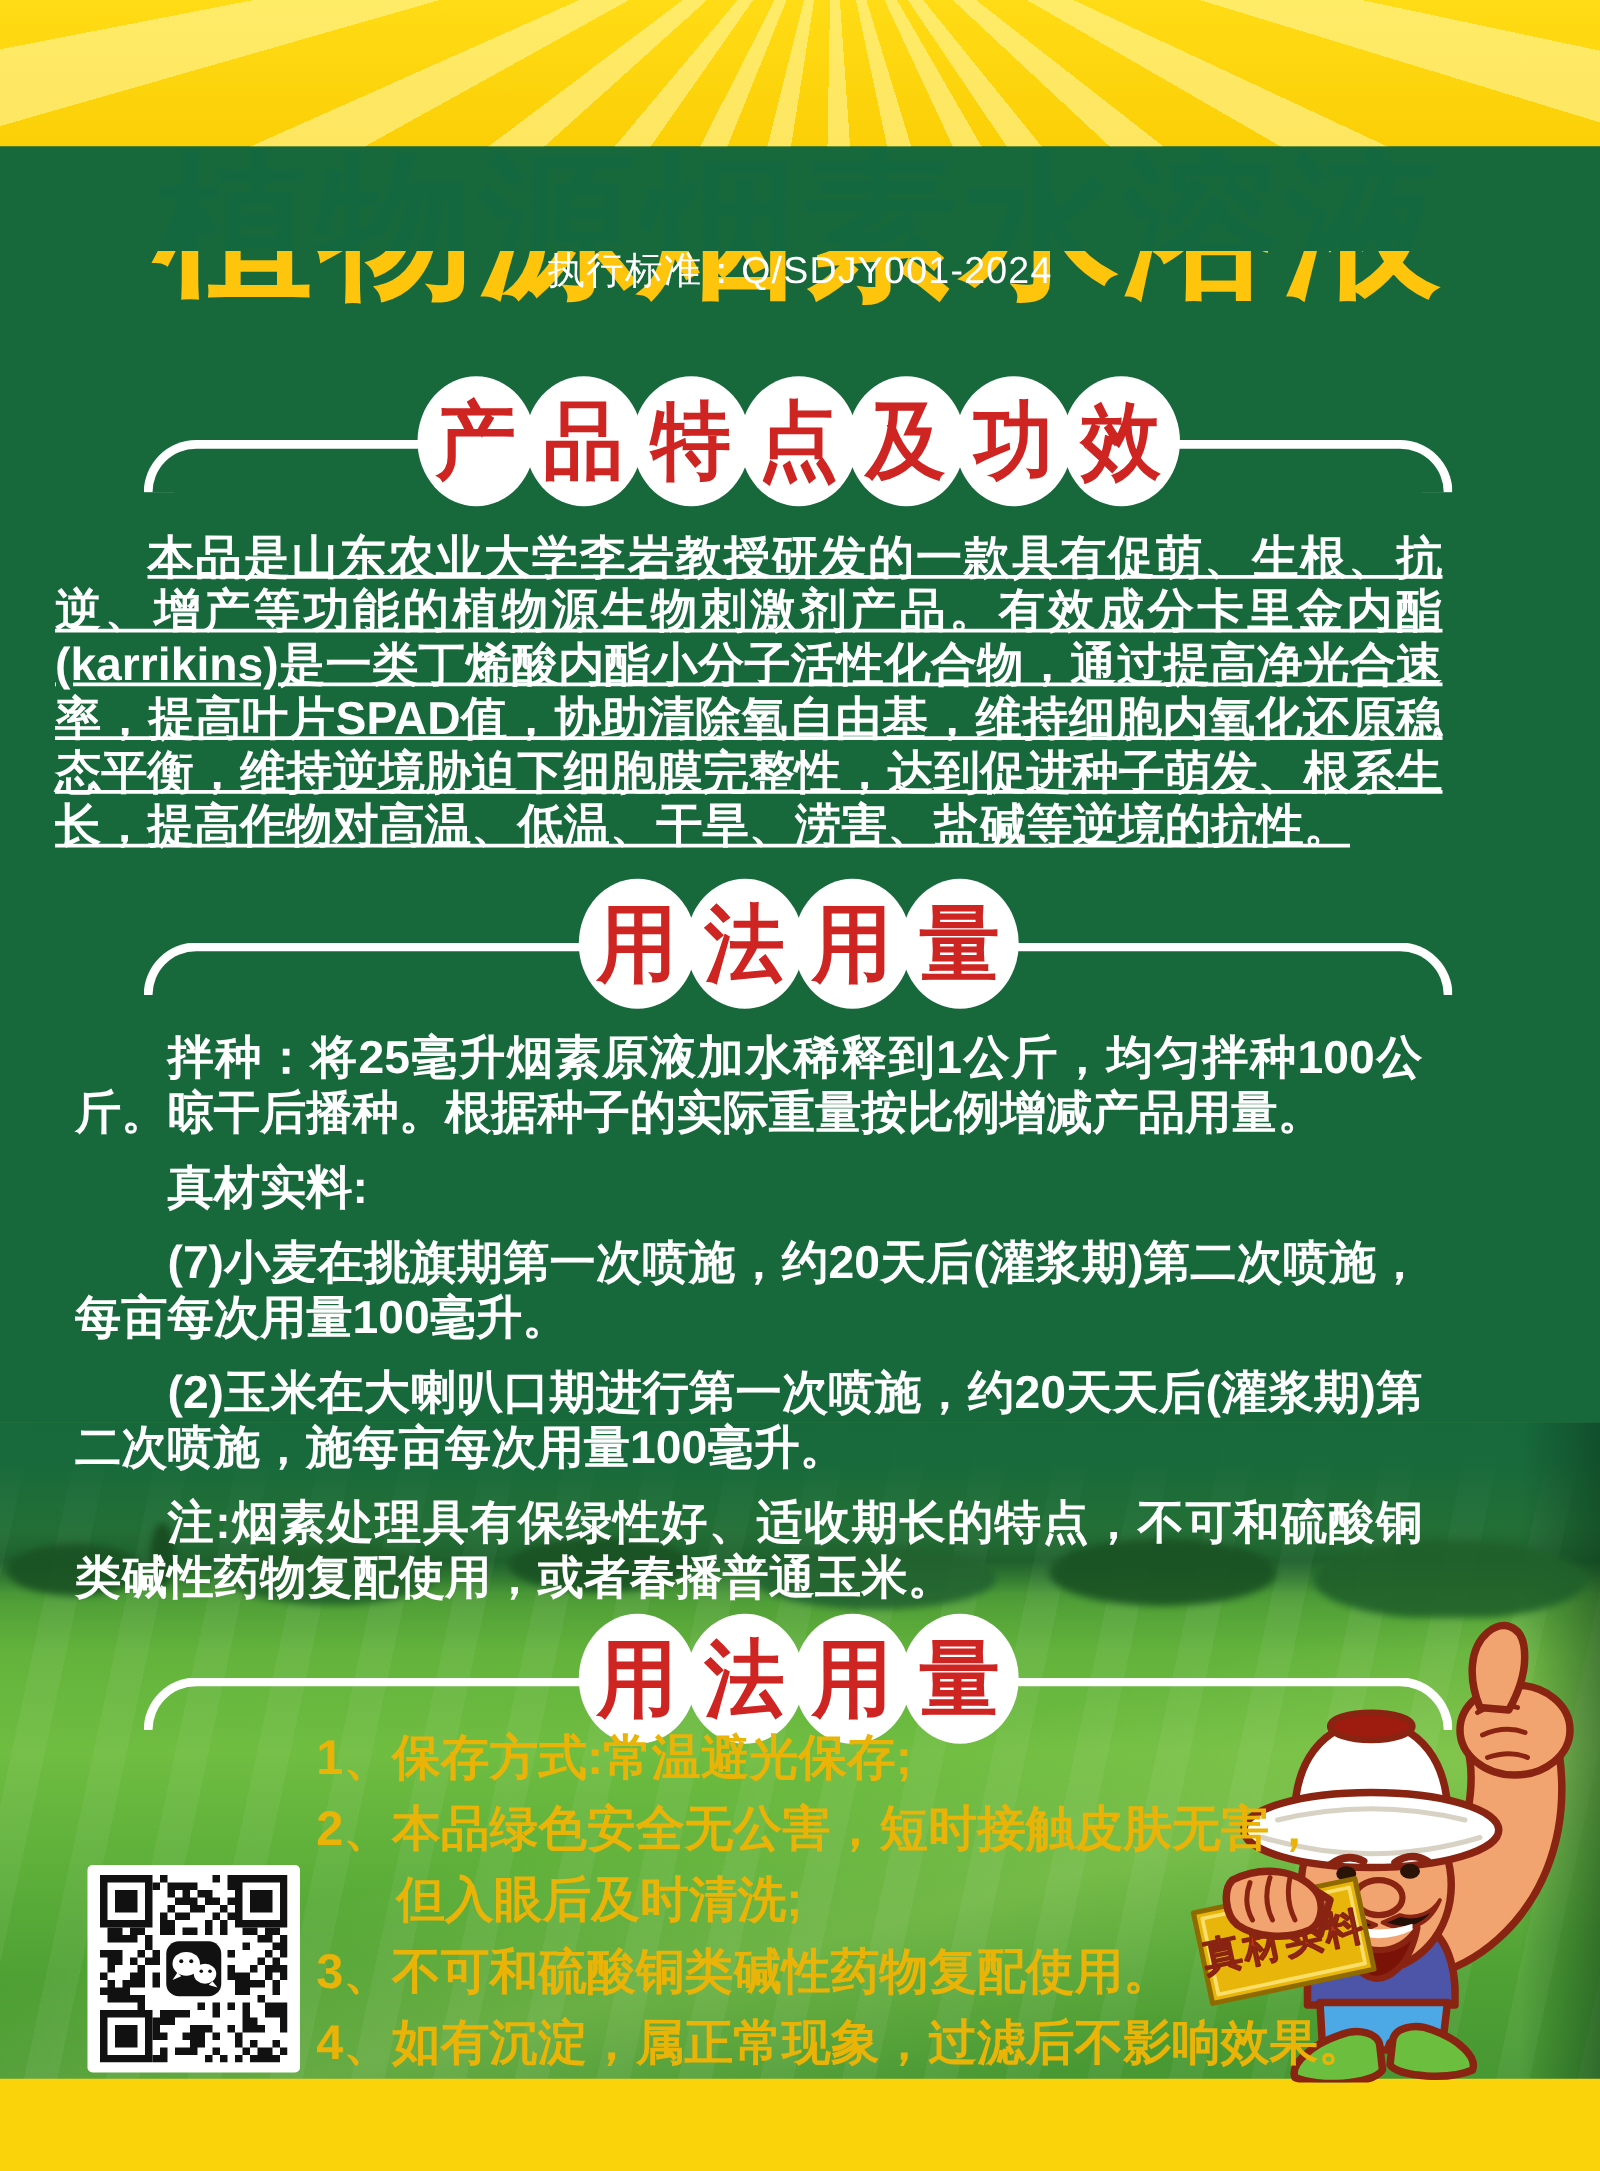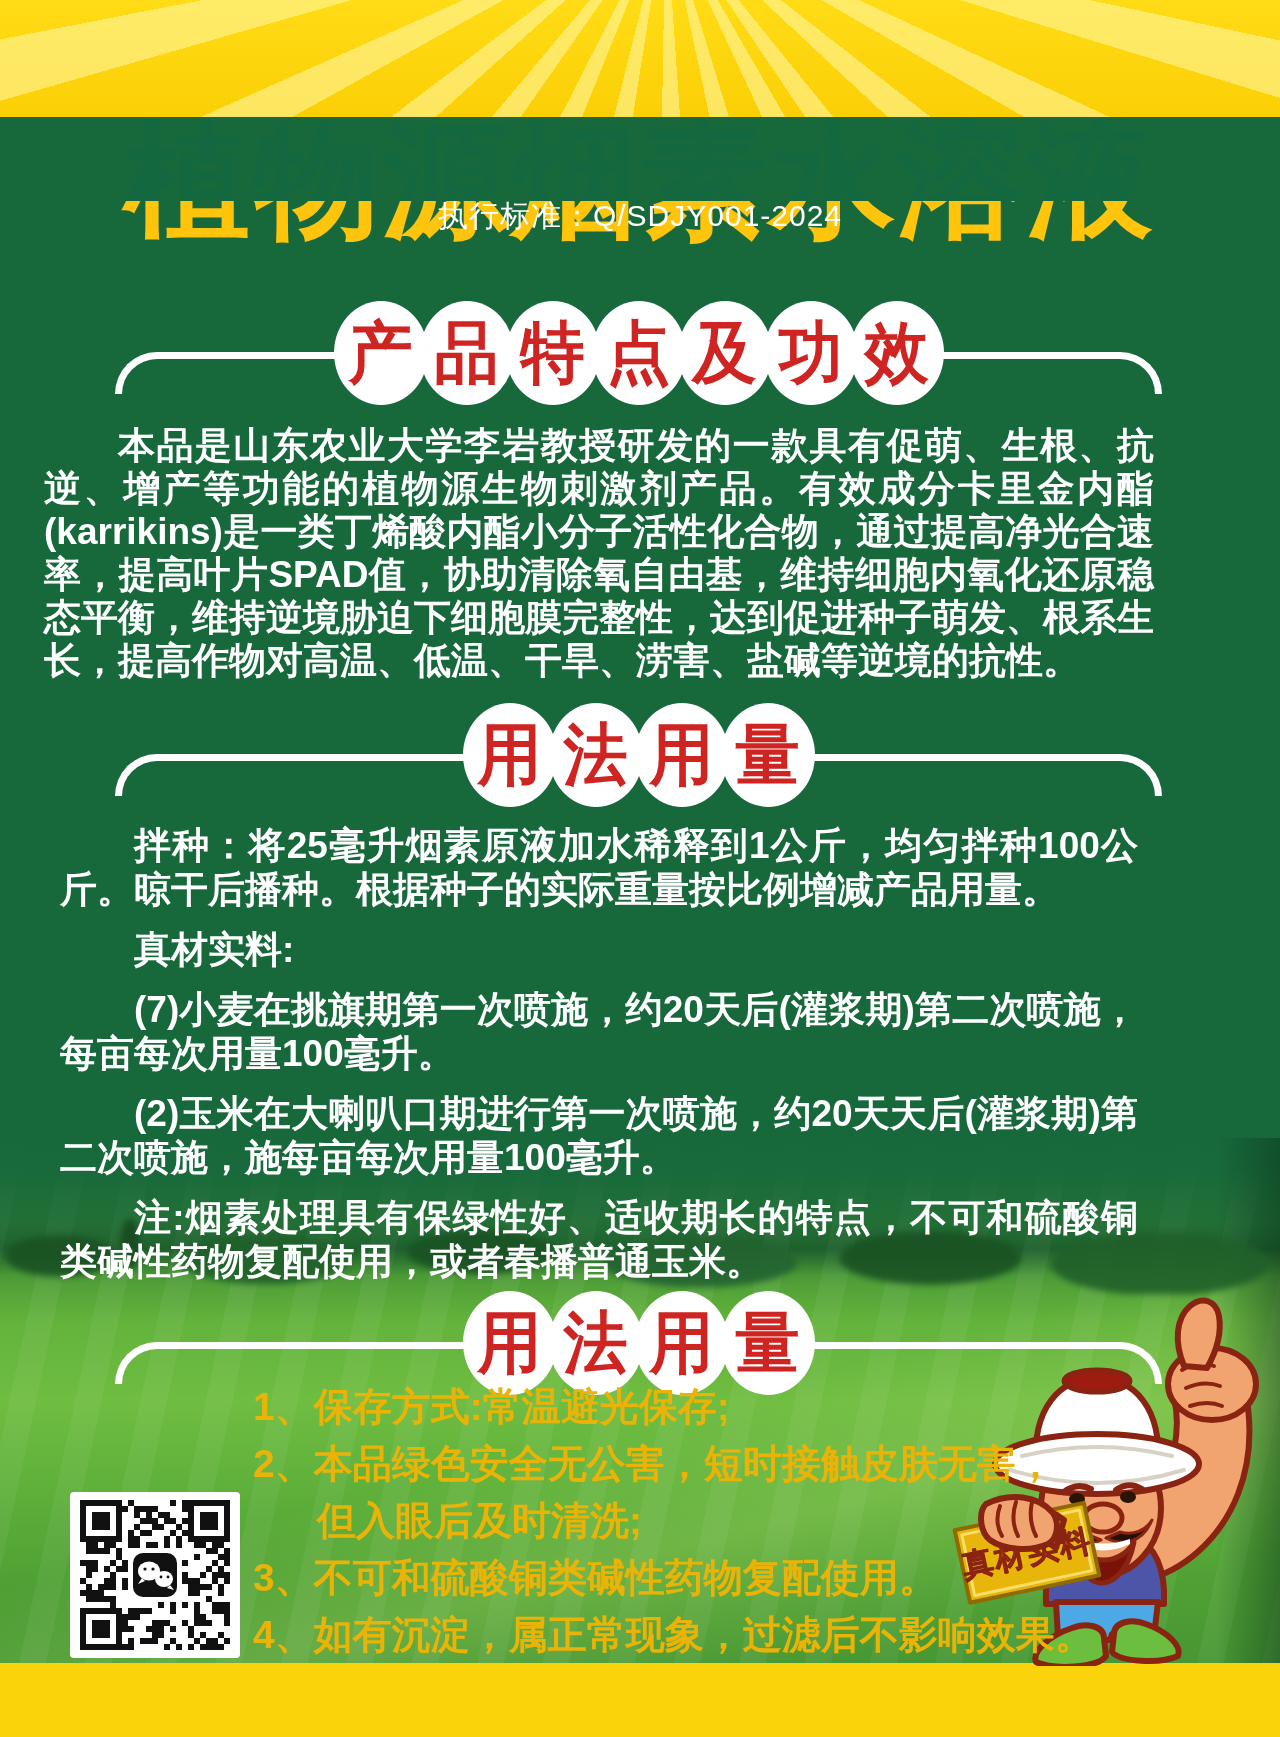--- a/index.html
+++ b/index.html
@@ -49,21 +49,21 @@
   }
   .oval i{
     font-style:normal;font-size:64px;font-weight:900;color:#CE2422;
     font-family:"Liberation Serif",serif;transform:scaleY(1.06);
   }
   
   .para{
     position:absolute;left:44px;width:1110px;color:#fff;font-weight:700;
     font-size:37px;line-height:43px;text-align:justify;z-index:3;margin:0;
   }
-  .indent{text-indent:2em;}
+  .indent{text-indent:2em;text-decoration:underline;}
   .usage-block{top:808px;line-height:44px;}
   .usage-block p{margin:16px;text-indent:2em;}
   .notes{
     position:absolute;left:253px;top:1378px;z-index:6;color:#eab308;font-weight:700;
     font-size:39px;line-height:57px;
   }
   .note-cont{padding-left:64px;}
   
   .photo{
     position:absolute;left:0;top:1138px;width:1280px;height:527px;z-index:1;

